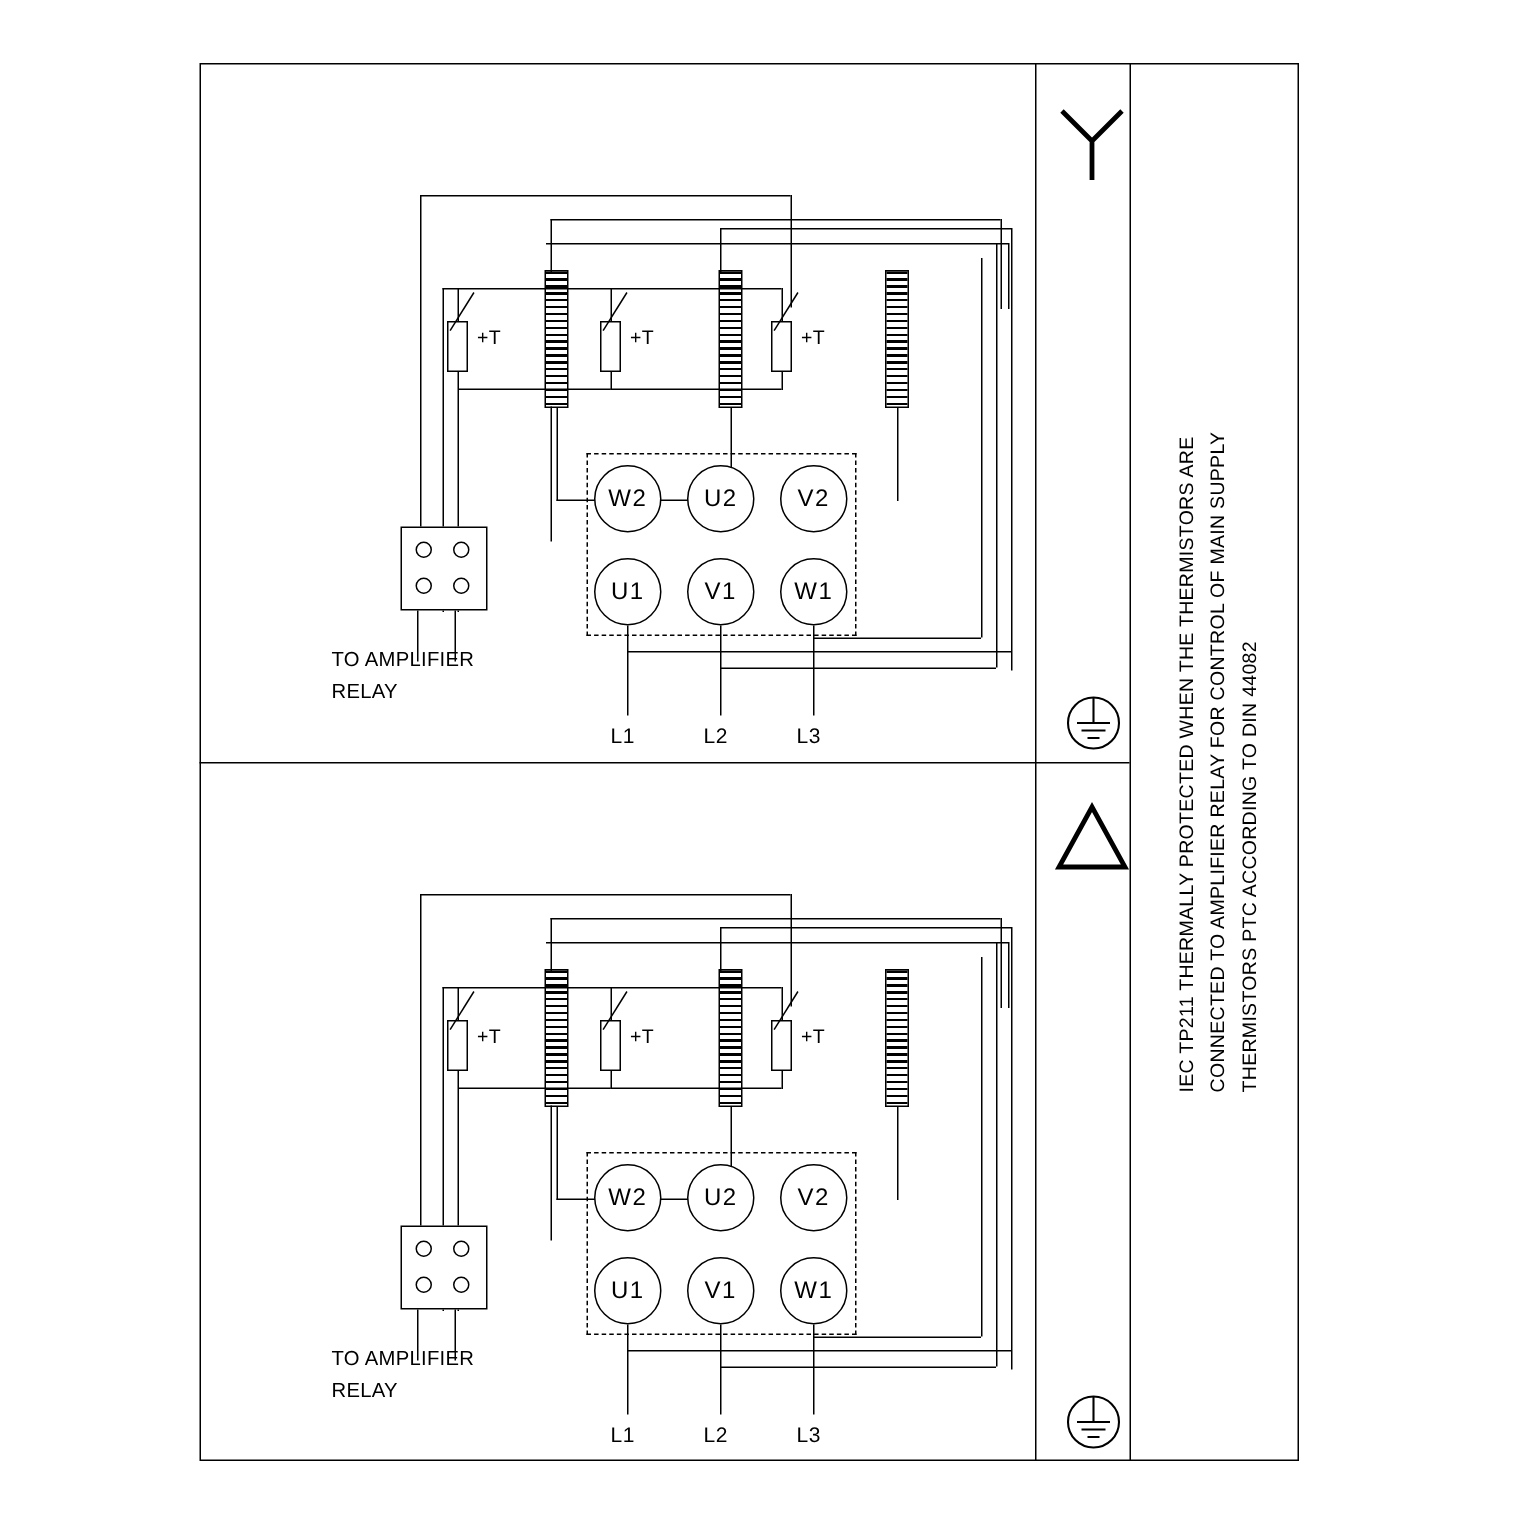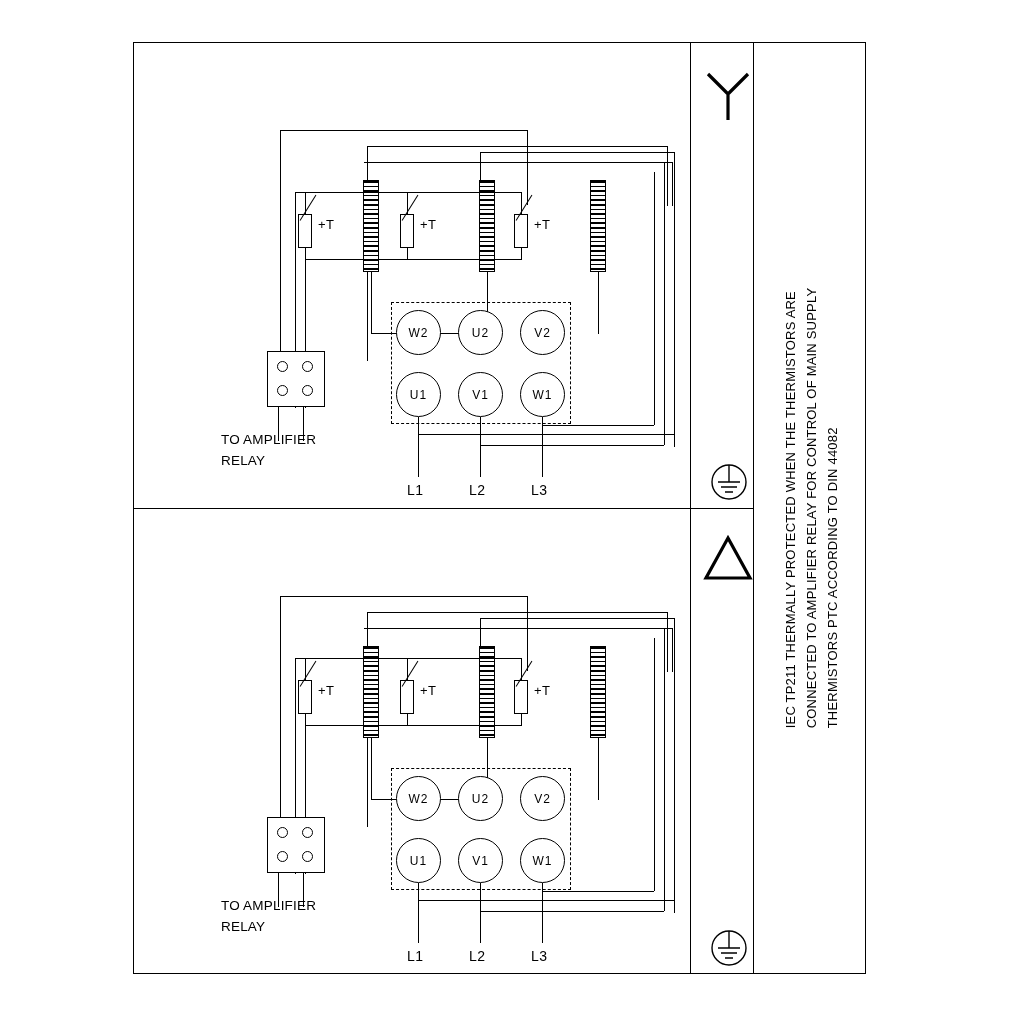--- a/index.html
+++ b/index.html
@@ -137,21 +137,21 @@
     box-sizing: border-box;
   }
   .node {
     position: absolute;
     width: 45px;
     height: 45px;
     border: 1.3px solid #000;
     border-radius: 50%;
     box-sizing: border-box;
     background: #fff;
-    font-size: 12px;
+    font-size: 16px;
     letter-spacing: 1px;
     display: flex;
     align-items: center;
     justify-content: center;
   }
   .philabel {
     position: absolute;
     font-size: 14px;
     letter-spacing: 0.4px;
   }

